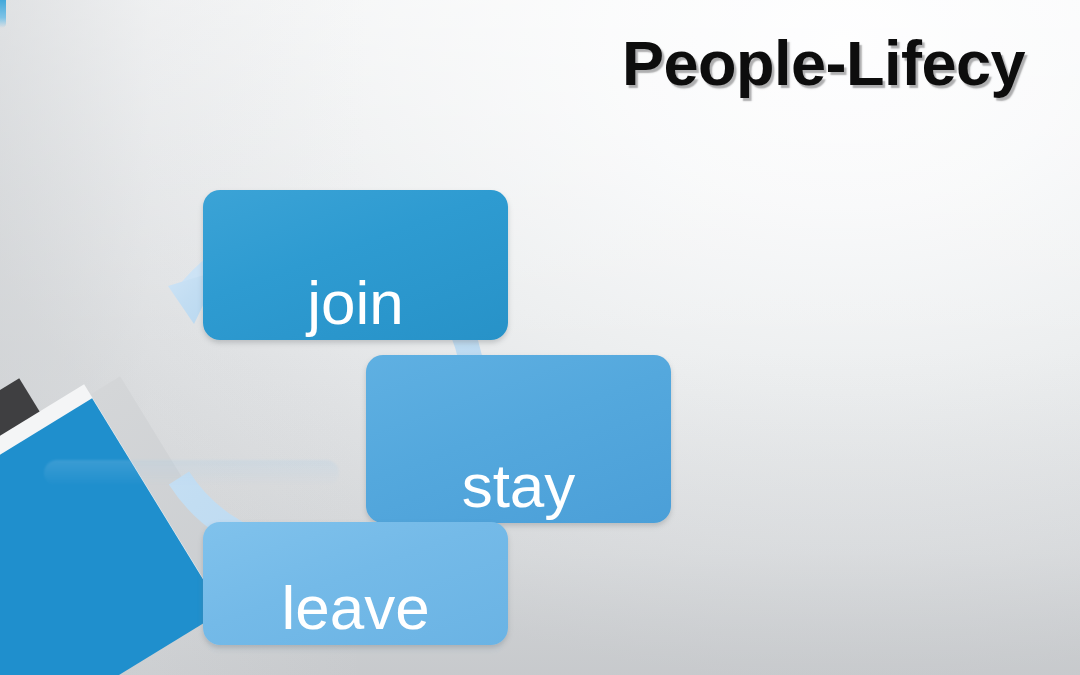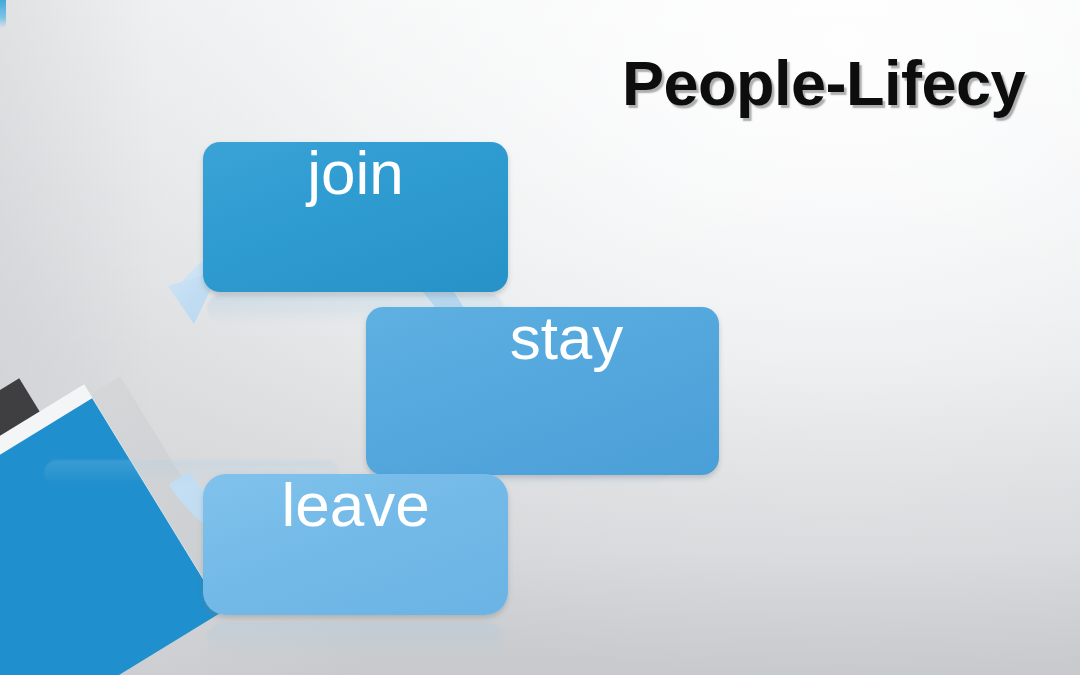--- a/index.html
+++ b/index.html
@@ -83,21 +83,21 @@
     width: 470px; height: 250px;
     background: linear-gradient(to bottom, #d4d6d8, #cbced1);
     transform: rotate(-31.5deg);
     transform-origin: left bottom;
   }
 
   
   .title {
     position: absolute;
     left: 622px;
-    top: 47px;
+    top: 27px;
     font-size: 63px;
     font-weight: bold;
     color: #0d0d0d;
     letter-spacing: -0.5px;
     white-space: nowrap;
     text-shadow: 2.5px 2.5px 1.5px rgba(110,110,112,0.55);
   }
 
   
   .cycle-ring {
@@ -107,25 +107,26 @@
     width: 430px;
     height: 430px;
     pointer-events: none;
   }
 
   
   .node {
     position: absolute;
     border-radius: 17px;
     display: flex;
-    align-items: flex-start;
+    align-items: flex-end;
     justify-content: center;
     color: #ffffff;
     font-weight: 400;
     box-shadow: 0 3px 5px rgba(120,125,130,0.35);
+    margin-top: 48px;
   }
   .node .label {
     line-height: 1;
     padding-bottom: 6px;
   }
 
   .node-join {
     left: 203px; top: 142px;
     width: 305px; height: 150px;
     background: linear-gradient(160deg, #3ba3d6 0%, #2e9bd1 42%, #2792c8 100%);
@@ -136,29 +137,27 @@
     left: 39px; top: 310px;
     width: 305px; height: 148px;
     background: linear-gradient(160deg, #aad6f4 0%, #9dcdf0 45%, #8fc4ec 100%);
   }
   .node-become .label { font-size: 62px; }
 
   .node-stay {
     left: 366px; top: 307px;
     width: 305px; height: 168px;
     background: linear-gradient(160deg, #5fb0e2 0%, #54a8dd 45%, #4b9fd8 100%);
-    padding-left: 48px;
   }
   .node-stay .label { font-size: 62px; }
 
   .node-leave {
     left: 203px; top: 474px;
-    width: 305px; height: 141px;
+    width: 305px; height: 123px;
     background: linear-gradient(160deg, #80c2ec 0%, #74bae8 45%, #6ab3e4 100%);
-    border-radius: 23px;
   }
   .node-leave .label { font-size: 62px; }
 
   
   .reflect {
     position: absolute;
     border-radius: 16px;
     opacity: 0.30;
     filter: blur(1.2px);
     pointer-events: none;

